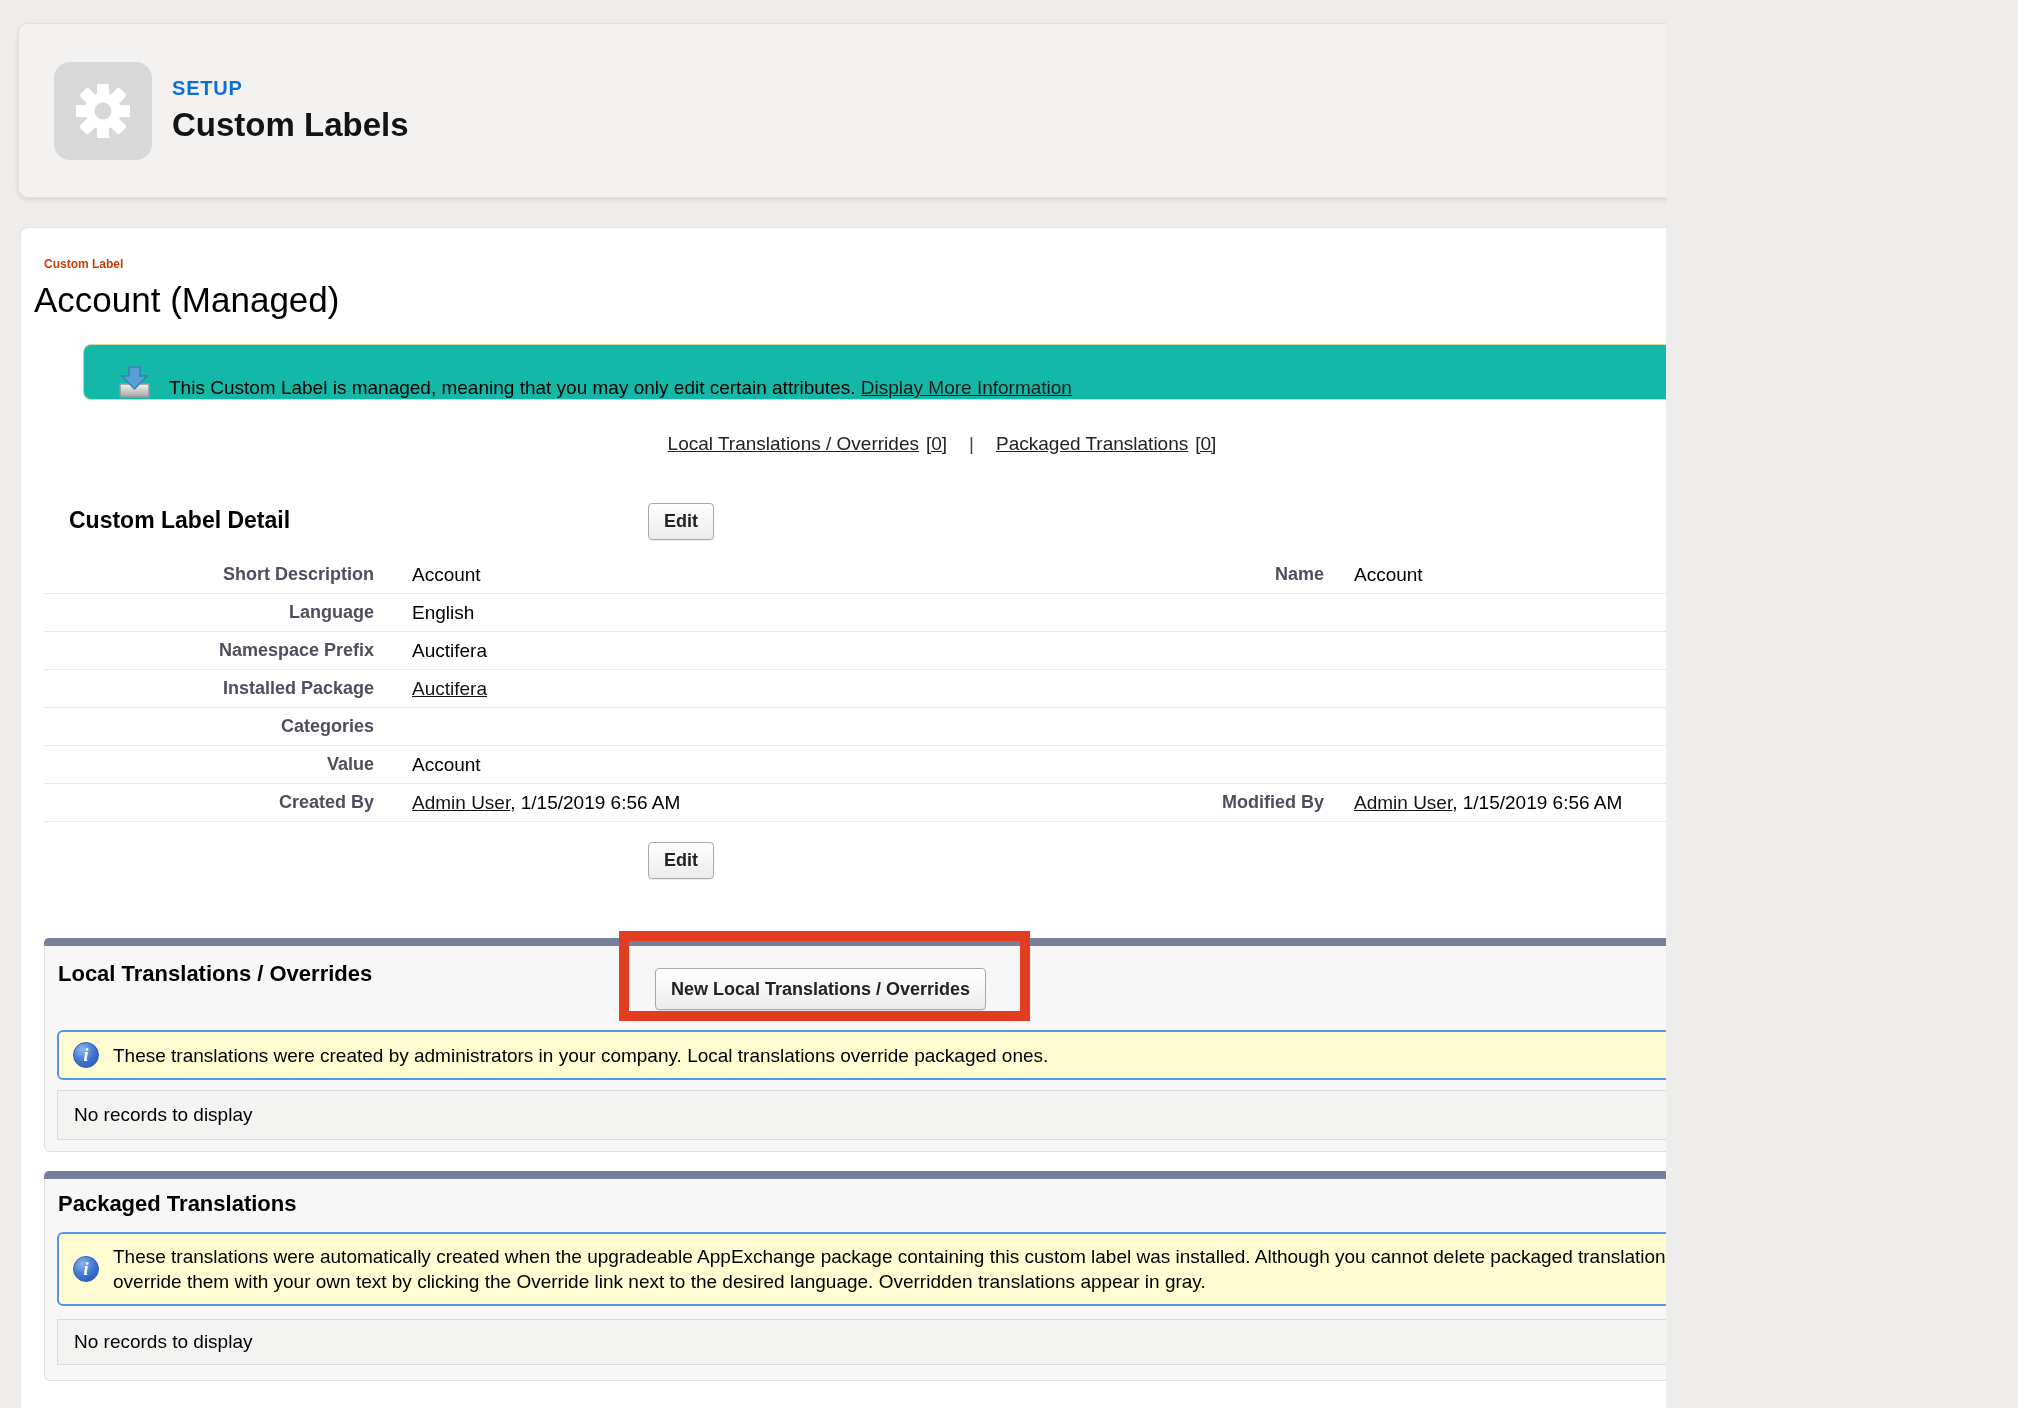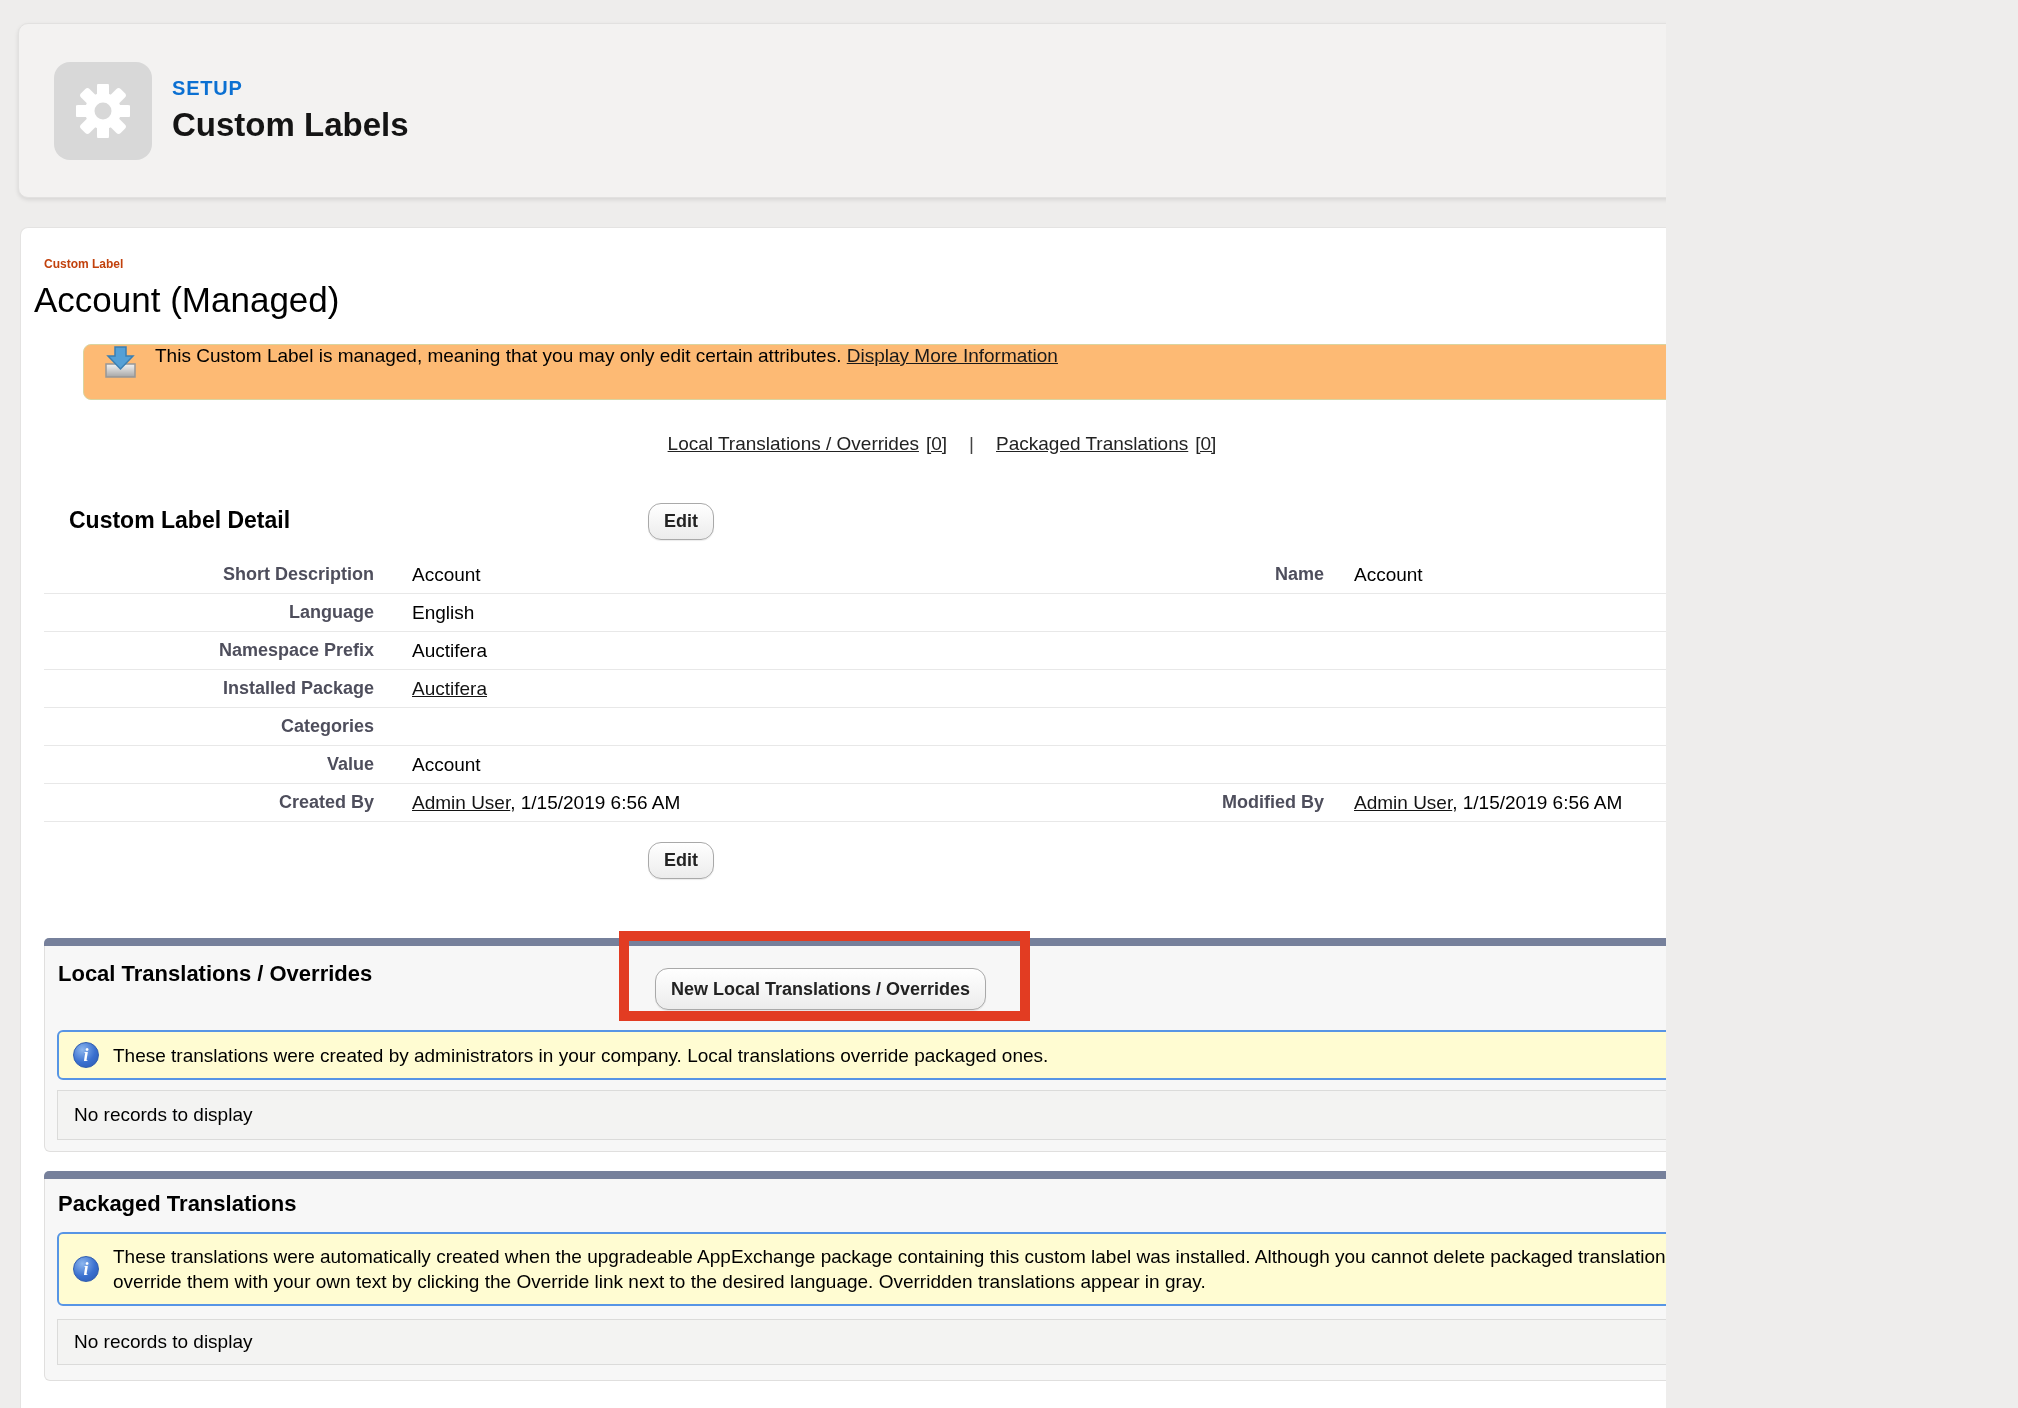--- a/index.html
+++ b/index.html
@@ -36,37 +36,37 @@
   .q-icon {
     width:28px; height:28px; border-radius:50%;
     background:radial-gradient(circle at 32% 26%, #f7bd55 0%, #e79b24 55%, #cf8210 100%);
     border:1px solid #bd7a10; color:#fff; font-size:19px; font-weight:bold;
     display:flex; align-items:center; justify-content:center; margin-left:4px; cursor:pointer;
   }
 
   
   .managed-banner {
     position:absolute; left:83px; top:344px; width:1849px; height:56px;
-    background:#fdba74; border:1px solid #d9d4a0; border-radius:8px;
-    display:flex; align-items:flex-start; gap:16px; padding-left:18px;
+    background:#14b8a6; border:1px solid #d9d4a0; border-radius:8px;
+    display:flex; align-items:flex-end; gap:16px; padding-left:32px;
     font-size:19px; color:#000;
   }
   .managed-banner a { color:#1a1a1a; text-decoration:underline; cursor:pointer; }
 
   
   .related-links { position:absolute; left:20px; top:433px; width:1844px; text-align:center; font-size:19px; color:#222; }
   .related-links a { color:#222; text-decoration:underline; cursor:pointer; }
   .related-links .cnt { margin-left:7px; }
   .related-links .sep { color:#444; margin:0 22px; text-decoration:none; }
 
   
   .detail-heading { position:absolute; left:69px; top:507px; font-size:23px; font-weight:bold; color:#000; }
   .btn {
     display:inline-block; background:linear-gradient(#ffffff,#ececec);
-    border:1px solid #a9a9a9; border-radius:13px; color:#222;
+    border:1px solid #a9a9a9; border-radius:4px; color:#222;
     font-family:"Liberation Sans", sans-serif; font-size:18px; font-weight:bold;
     padding:7px 15px; cursor:pointer; box-shadow:0 1px 1px rgba(0,0,0,.08);
   }
   .edit-top { position:absolute; left:648px; top:503px; }
   .edit-bottom { position:absolute; left:648px; top:842px; }
 
   .detail-table { position:absolute; left:44px; top:556px; width:1928px; }
   .drow { display:flex; align-items:center; height:38px; border-bottom:1px solid #e8e8e8; }
   .dl { width:330px; text-align:right; font-size:18px; font-weight:bold; color:#4e4e5c; }
   .dv1 { width:820px; padding-left:38px; }

